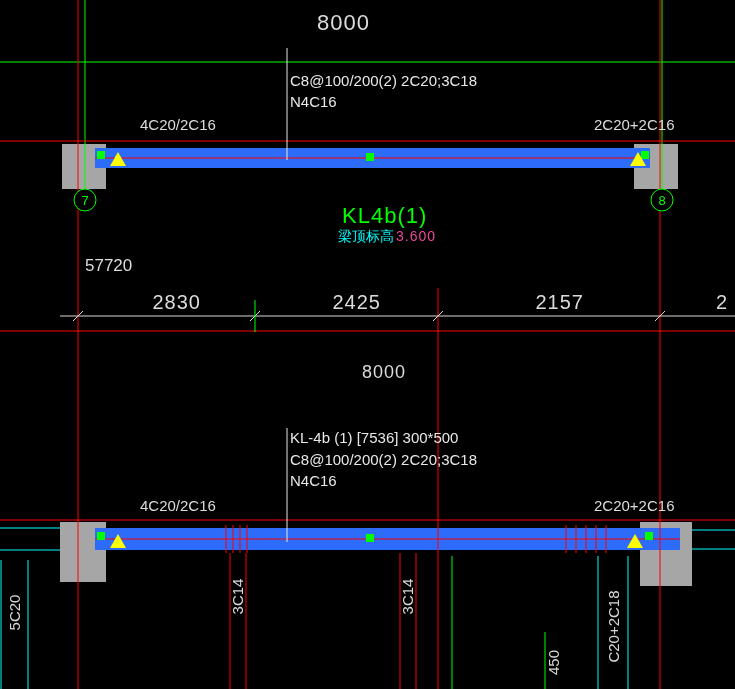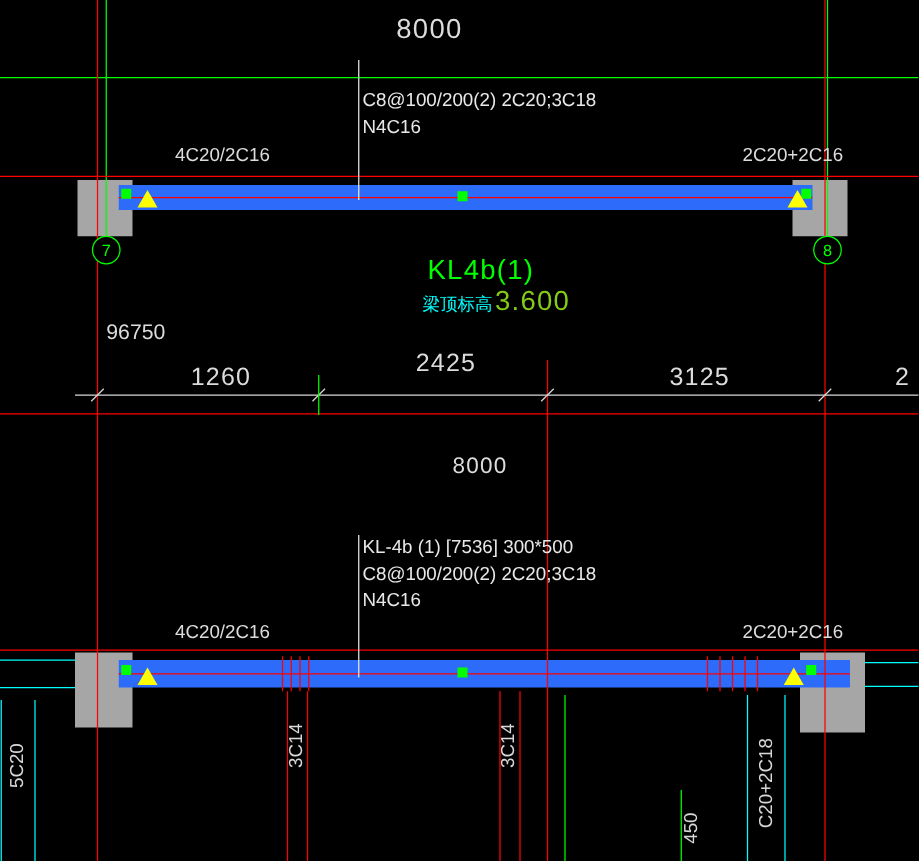--- a/index.html
+++ b/index.html
@@ -13,21 +13,21 @@
   .sz15{font-size:15px;margin-left:32px;}
   .sz17{font-size:17px;}
   .sz18{font-size:18px;letter-spacing:1px;}
   .sz20{font-size:20px;letter-spacing:1px;}
   .sz22{font-size:22px;letter-spacing:1px;text-align:center;}
   .anno{font-size:15px;color:#e8e8e8;}
   .green{color:#00ff00;}
   .center{text-align:right;}
   .elev{position:absolute;display:flex;align-items:baseline;gap:2px;}
   .elev .pre{font-size:14px;color:#00ffff;text-align:right;}
-  .elev .val{font-size:22px;color:#84cc16;letter-spacing:1px;}
+  .elev .val{font-size:14px;color:#ec4899;letter-spacing:1px;}
 </style>
 </head>
 <body>
 
 <div class="canvas">
 
   <svg width="735" height="689" viewBox="0 0 735 689">
 
     <rect x="62" y="144" width="44" height="45" fill="#a6a6a6"></rect>
     <rect x="634" y="144" width="44" height="45" fill="#a6a6a6"></rect>
@@ -111,25 +111,25 @@
   <div class="txt sz15" style="left:108px;top:116px">4C20/2C16</div>
   <div class="txt sz15" style="left:562px;top:116px">2C20+2C16</div>
 
   <div class="txt sz22 green" style="left:342px;top:203px">KL4b(1)</div>
 
   <div class="elev" style="left:338px;top:228px">
     <span class="pre">梁顶标高</span>
     <span class="val">3.600</span>
   </div>
 
-  <div class="txt sz17" style="left:85px;top:256px">96750</div>
+  <div class="txt sz17" style="left:85px;top:256px">57720</div>
 
-  <div class="txt sz20 center" style="left:131px;top:291px;width:70px">1260</div>
-  <div class="txt sz20 center" style="left:311px;top:280px;width:70px">2425</div>
-  <div class="txt sz20 center" style="left:514px;top:291px;width:70px">3125</div>
+  <div class="txt sz20 center" style="left:131px;top:291px;width:70px">2830</div>
+  <div class="txt sz20 center" style="left:311px;top:291px;width:70px">2425</div>
+  <div class="txt sz20 center" style="left:514px;top:291px;width:70px">2157</div>
   <div class="txt sz20" style="left:716px;top:291px">2</div>
 
   <div class="txt sz18 center" style="left:340px;top:362px;width:66px">8000</div>
 
   <div class="txt anno" style="left:290px;top:429px">KL-4b (1)  [7536] 300*500</div>
   <div class="txt anno" style="left:290px;top:451px">C8@100/200(2) 2C20;3C18</div>
   <div class="txt anno" style="left:290px;top:472px">N4C16</div>
 
   <div class="txt sz15" style="left:108px;top:497px">4C20/2C16</div>
   <div class="txt sz15" style="left:562px;top:497px">2C20+2C16</div>

